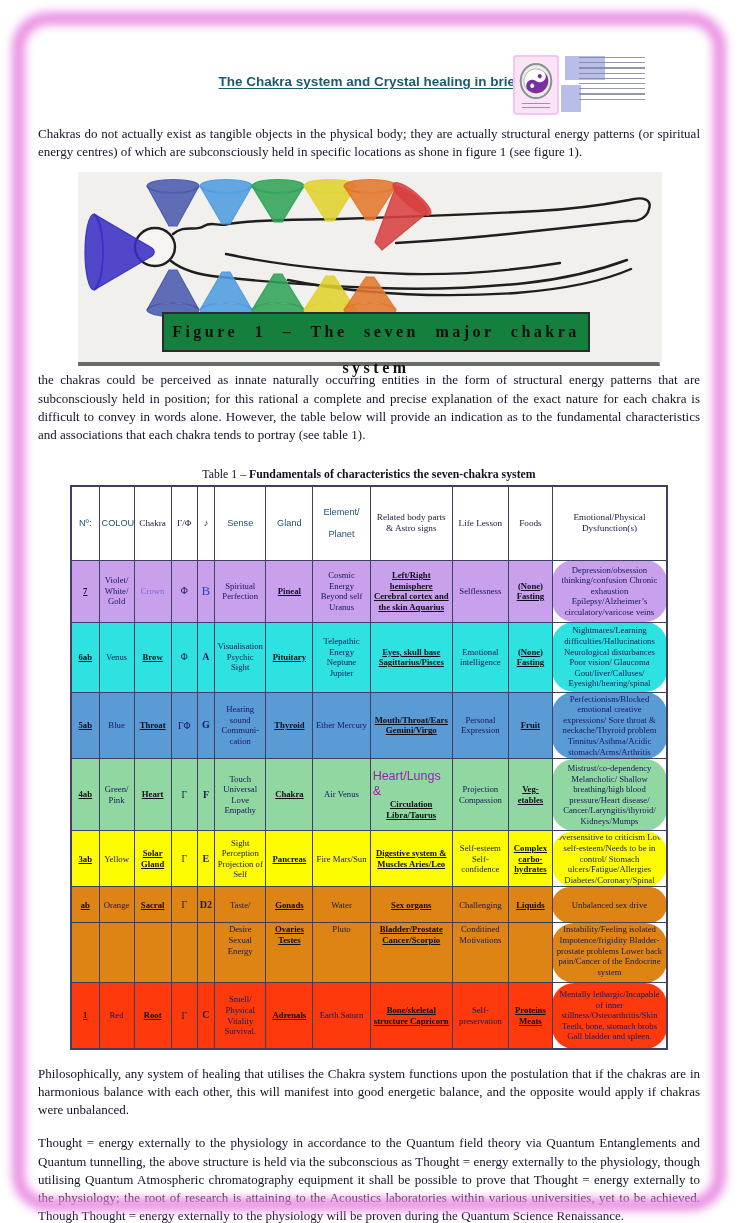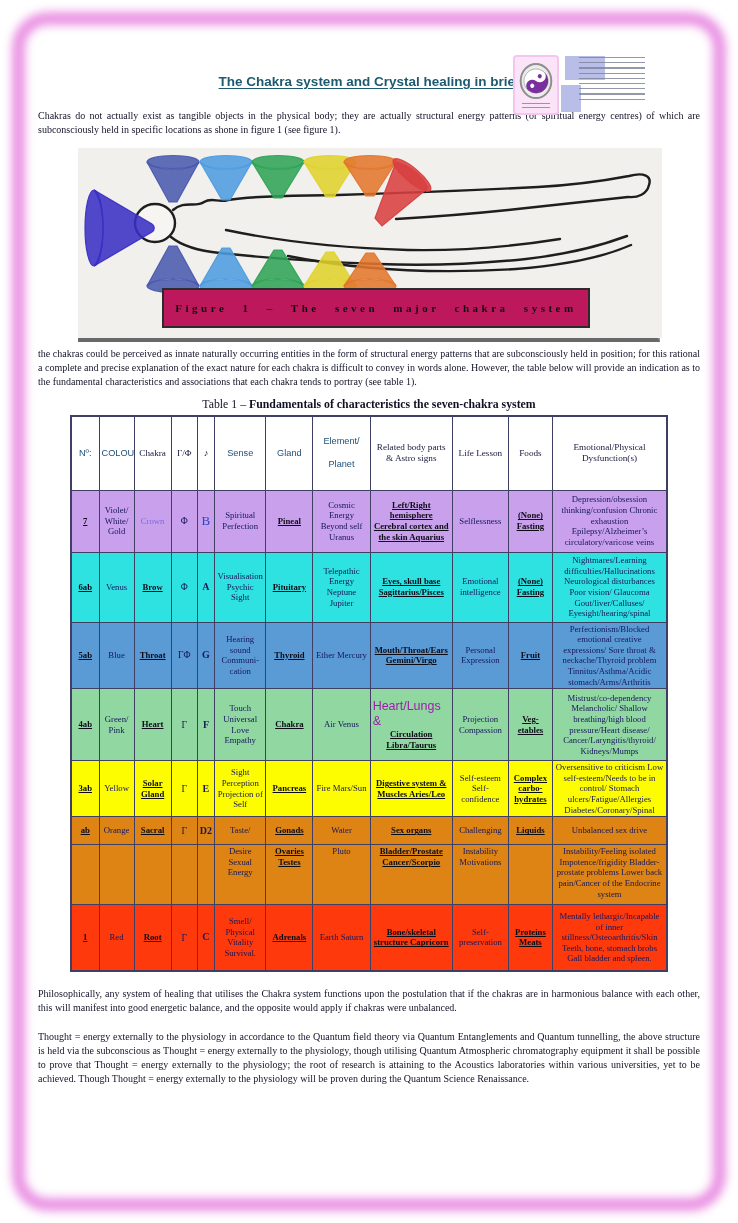--- a/index.html
+++ b/index.html
@@ -21,58 +21,58 @@
              border:2px solid #f4c6ee;border-radius:4px;}
   .logo-card svg{display:block;margin:3px auto 0;}
   .logo-cap{width:28px;height:7px;margin:1px auto 0;
             background:repeating-linear-gradient(to bottom,#c07cc0 0 1px,transparent 1px 3.5px);}
   .logo-rect-a{position:absolute;left:52px;top:1px;width:40px;height:24px;background:#b9bee9;}
   .logo-rect-b{position:absolute;left:48px;top:30px;width:20px;height:27px;background:#b9bee9;}
   .logo-lines{position:absolute;left:66px;top:2px;width:66px;height:47px;opacity:.85;
             background:repeating-linear-gradient(to bottom,#80869c 0 1.3px,transparent 1.3px 5.2px);}
 
   
-  .para{margin:20px 0 0;font-size:10px;line-height:1.4;text-align:justify;color:#131329;}
+  .para{margin:36px 0 0;font-size:13px;line-height:1.4;text-align:justify;color:#131329;}
 
   
   .figure-panel{position:relative;margin:11px 40px 0;height:190px;background:#f1f0ec;
                 border-right:2px solid #9a9a9a;border-bottom:4px solid #696969;}
   .figure-caption-box{position:absolute;left:84px;bottom:10px;width:424px;height:36px;
-                background:#be185d;border:2px solid #2b2b2b;text-align:center;line-height:36px;
-                font-weight:bold;font-size:11px;letter-spacing:3.5px;word-spacing:9px;color:#101010;}
+                background:#15803d;border:2px solid #2b2b2b;text-align:center;line-height:36px;
+                font-weight:bold;font-size:16px;letter-spacing:3.5px;word-spacing:9px;color:#101010;}
 
   
   .links-line{margin-top:12px;text-align:center;font-family:"Liberation Sans",sans-serif;
               font-size:15px;font-weight:700;color:var(--link,#23309b);}
 
   
-  .tbl-caption{margin-top:8px;text-align:center;font-size:11.8px;color:#101024;}
+  .tbl-caption{margin-top:23px;text-align:center;font-size:11.8px;color:#101024;}
   .tbl-caption b{font-weight:bold;}
 
   
   table.chakra{margin:3px auto 0;width:598px;border-collapse:collapse;table-layout:fixed;
                border:2px solid #3f3f63;font-size:8.7px;line-height:1.22;color:#17175a;}
   table.chakra th,table.chakra td{border:1px solid #3f3f63;padding:1px 2px;text-align:center;
                vertical-align:middle;overflow:hidden;}
   table.chakra thead tr{height:74px;background:#fff;}
   table.chakra th{white-space:pre-line;font-size:9.2px;font-weight:normal;}
   th.hblue{color:#1f4e79;font-family:"Liberation Sans",sans-serif;font-weight:bold;}
   th.hdark{color:#19193f;}
   col.c-no{width:4.7%}col.c-colour{width:5.9%}col.c-chakra{width:6.2%}col.c-gf{width:4.4%}
   col.c-note{width:2.9%}col.c-sense{width:8.6%}col.c-gland{width:7.9%}col.c-element{width:9.6%}
   col.c-body{width:13.8%}col.c-lesson{width:9.4%}col.c-foods{width:7.4%}col.c-dysf{width:19.2%}
-  td.c-dysf{text-align:left;padding-left:3px;}
+  td.c-dysf{text-align:left;padding-left:3px;border-radius:22px;}
   td.c-gf{font-size:9.6px;}
   td.c-note{font-size:10px;font-weight:bold;}
   .b{font-weight:bold;color:#0c0c16;text-decoration:underline;}
   .crown{color:#7d6ae0;}
   .note-blue{color:#2746c8;font-size:13px;font-weight:normal;}
   .teal-big{color:#a21caf;font-size:12.5px;font-family:"Liberation Sans",sans-serif;text-align:left;}
   tr.row-7{height:62px}tr.row-6ab{height:70px}tr.row-5ab{height:64px}tr.row-4ab{height:72px}
-  tr.row-3ab{height:56px}tr.row-sacral-a{height:28px}tr.row-sacral-b{height:60px}tr.row-1{height:66px}
+  tr.row-3ab{height:56px}tr.row-sacral-a{height:36px}tr.row-sacral-b{height:60px}tr.row-1{height:66px}
   tr.row-sacral-b td{vertical-align:top;margin-top:44px;}
 
   .closing{margin-top:15px;}
 </style>
 </head>
 <body>
 
 <div class="page">
   <div class="frame" style="border-color: rgb(232, 134, 224);"></div>
 
@@ -445,21 +445,21 @@
             <td class="c-gland">
               <div class="b">Ovaries Testes</div>
             </td>
             <td class="c-element">
               <div>Pluto</div>
             </td>
             <td class="c-body">
               <div class="b">Bladder/Prostate Cancer/Scorpio</div>
             </td>
             <td class="c-lesson">
-              <div>Instability Motivations</div>
+              <div>Conditined Motivations</div>
             </td>
             <td class="c-foods">
               <div></div>
             </td>
             <td class="c-dysf">
               <div>Instability/Feeling isolated Impotence/frigidity Bladder-prostate problems Lower back pain/Cancer of the Endocrine system</div>
             </td>
           </tr>
           <tr class="row-1" style="background: rgb(254, 58, 12);">
             <td class="c-no">

